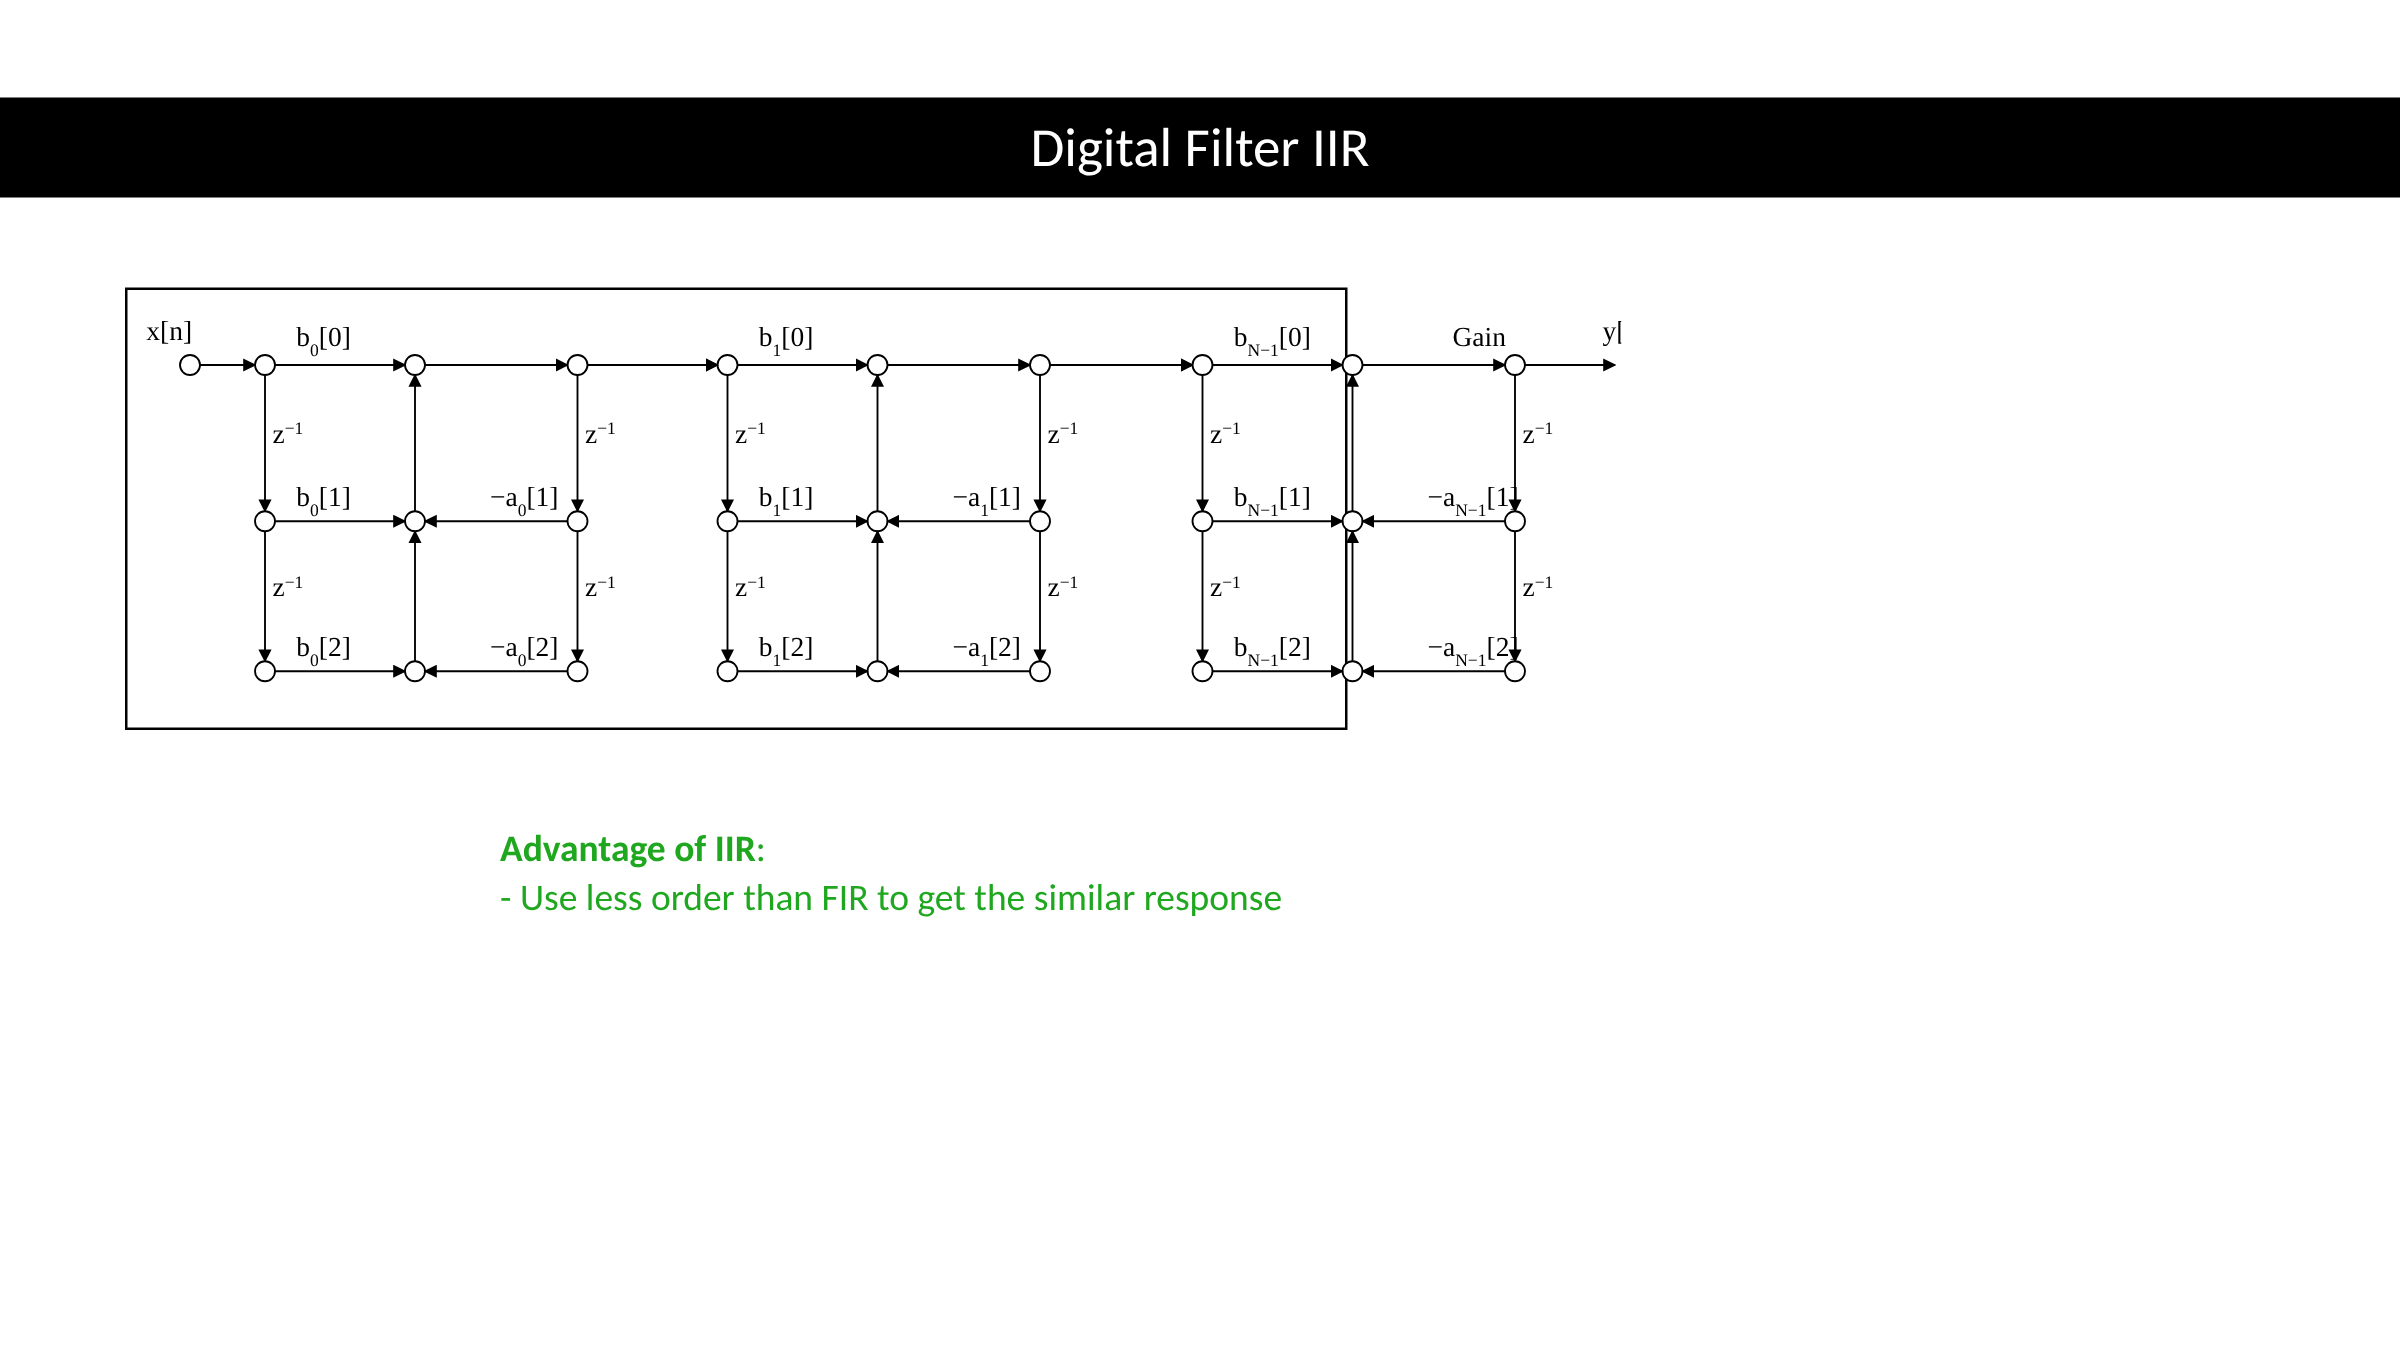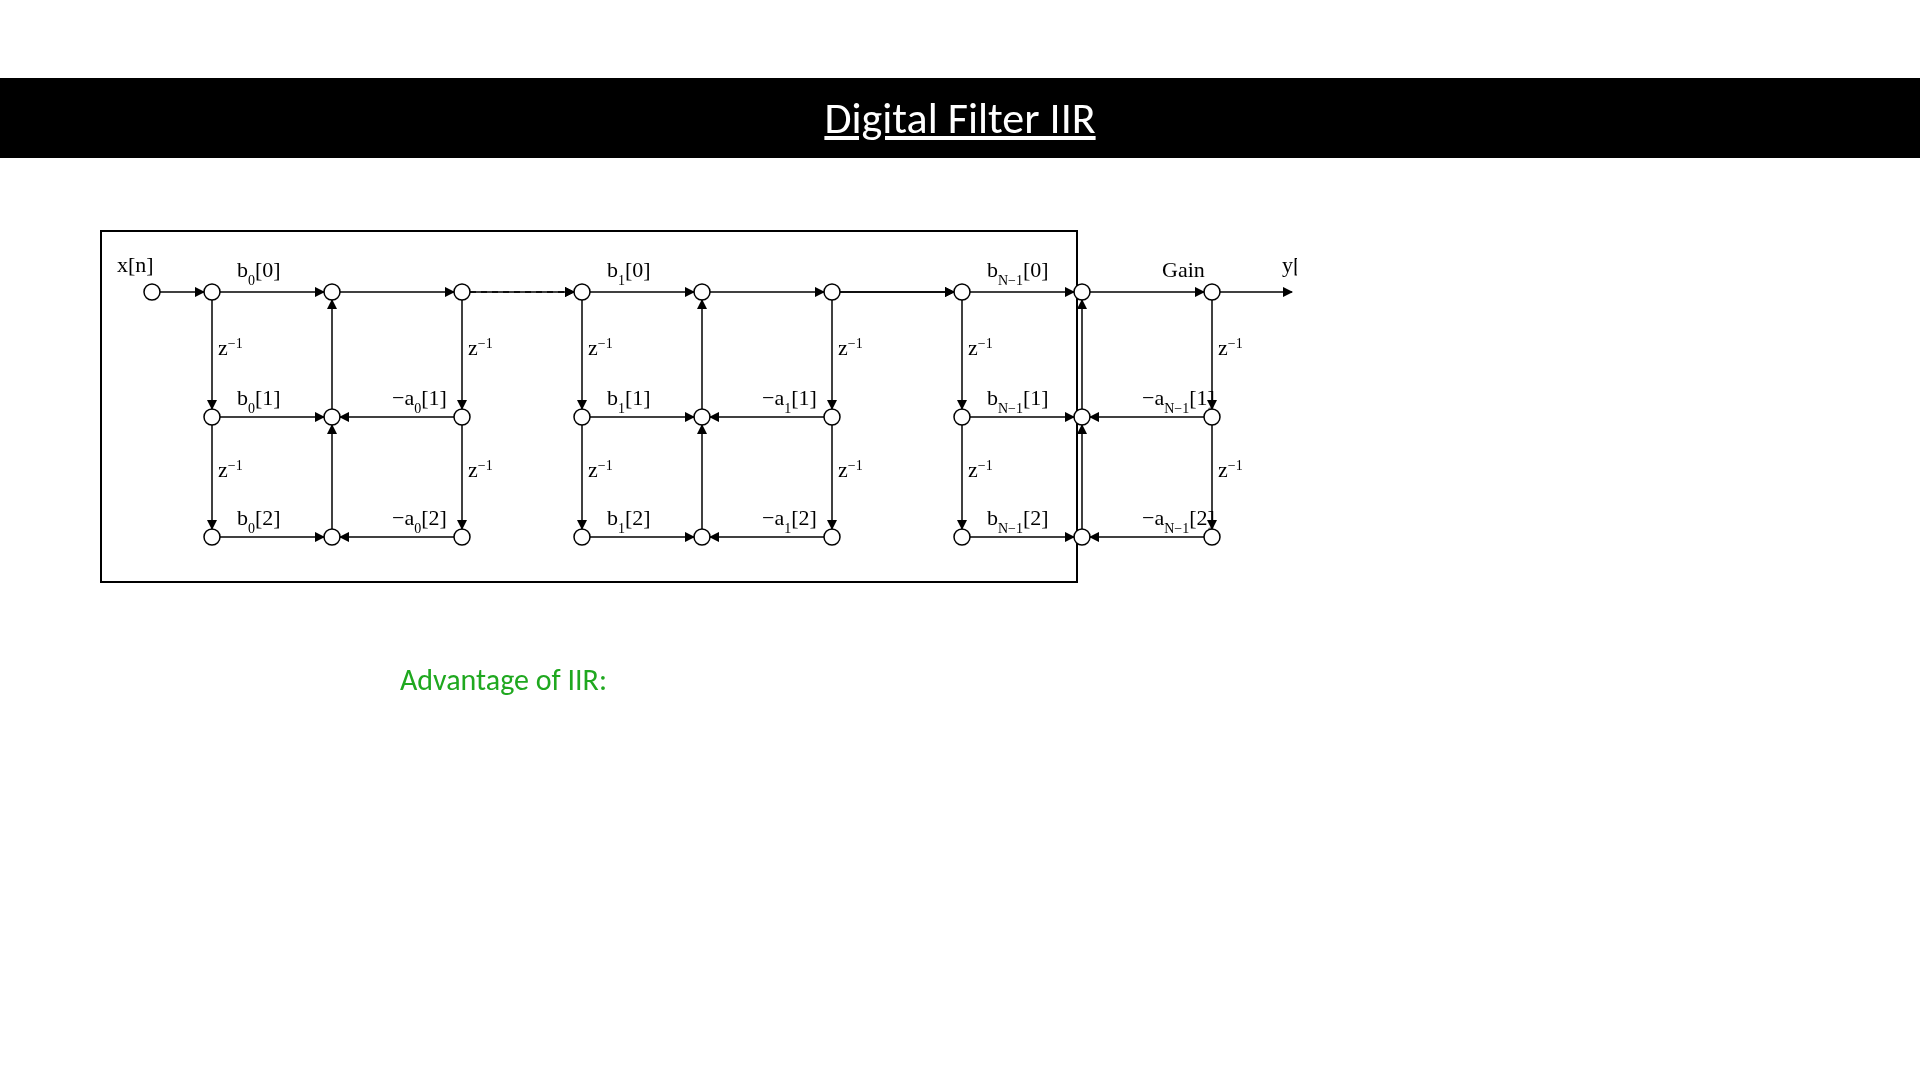--- a/index.html
+++ b/index.html
@@ -16,38 +16,37 @@
     left: 0; right: 0;
     top: 78px;
     height: 80px;
     background: #000;
     color: #fff;
     display: flex;
     align-items: center;
     justify-content: center;
     font-size: 44px;
     font-weight: 300;
-    text-decoration: underline;
   }
   .diagram-wrap {
     position: absolute;
     left: 100px;
     top: 230px;
     width: 978px;
     border: 2px solid #000;
   }
   .advantage {
     position: absolute;
     left: 400px;
     top: 660px;
     color: #1fa81f;
     font-size: 30px;
     line-height: 1.3;
   }
-  .advantage .hd { font-weight: 400; }
+  .advantage .hd { font-weight: 700; }
   svg text { font-family: "Times New Roman", serif; }
   .lbl { font-size: 22px; }
   .sub { font-size: 14px; }
 </style>
 </head>
 <body>
 
 <div class="title-bar">
   <span>Digital Filter IIR</span>
 </div>
@@ -157,13 +156,14 @@
       <line x1="980" y1="297" x2="980" y2="193" stroke="#000" stroke-width="1.5" marker-end="url(#ah)" stroke-dasharray="null"></line>
       <line x1="980" y1="177" x2="980" y2="68" stroke="#000" stroke-width="1.5" marker-end="url(#ah)" stroke-dasharray="null"></line>
       <text x="1060" y="45" class="lbl" text-anchor="start">Gain</text>
       <text x="1180" y="40" class="lbl" text-anchor="start">y[n]</text>
       <line x1="1118" y1="60" x2="1190" y2="60" stroke="#000" stroke-width="1.5" marker-end="url(#ah)"></line>
     </svg>
 </div>
 
 <div class="advantage">
   <span class="hd">Advantage of IIR</span><span>:</span><br>
+  <span>- Use less order than FIR to get the similar response</span>
 </div>
 
 </body></html>

